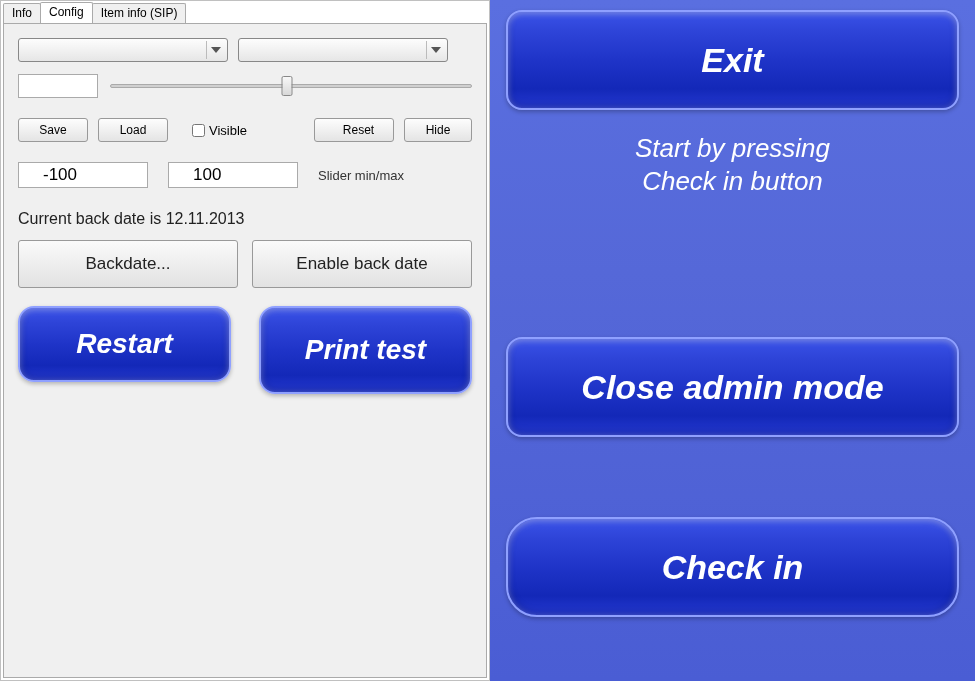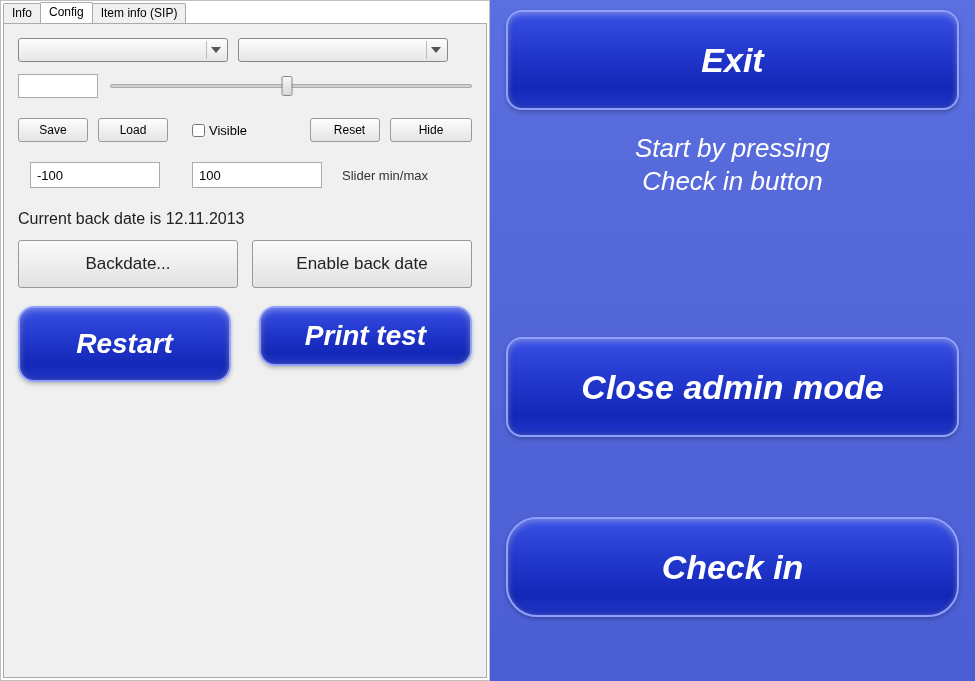--- a/index.html
+++ b/index.html
@@ -95,21 +95,21 @@
     background:linear-gradient(#fdfdfd,#e4e4e4);
     border-radius:3px;
     font-size:12px;
     cursor:pointer;
     padding:0 10px;
     display:inline-flex; align-items:center; justify-content:center;
   }
   .chk { display:inline-flex; align-items:center; font-size:13px; }
   .chk input { margin-right:4px; }
   .textin {
-    height:26px; border:1px solid #aaa; background:#fff; padding:3px 6px; font-size:13px;margin-left:12px;
+    height:26px; border:1px solid #aaa; background:#fff; padding:3px 24px; font-size:17px;
   }
   .info-text { font-size:16px; color:#222; }
   .bigbtn {
     width:100%; height:48px;
     border:1px solid #999; border-radius:3px;
     background:linear-gradient(#fafafa,#e2e2e2);
     font-size:17px; color:#222;
     display:flex; align-items:center; justify-content:center;
     cursor:pointer;
   }
@@ -165,23 +165,23 @@
       <div class="row" style="margin-top:20px;">
         <div class="winbtn" style="width:70px;">Save</div>
         <div style="width:10px;"></div>
         <div class="winbtn" style="width:70px;">Load</div>
         <div style="width:20px;"></div>
         <label class="chk">
           <input type="checkbox" style="">
           <span>Visible</span>
         </label>
         <div style="flex:1;"></div>
-        <div class="winbtn" style="width:70px;padding-left:19px;">Reset</div>
+        <div class="winbtn" style="width:80px;padding-left:19px;">Reset</div>
         <div style="width:10px;"></div>
-        <div class="winbtn" style="width:82px;">Hide</div>
+        <div class="winbtn" style="width:68px;">Hide</div>
       </div>
 
       <div class="row" style="margin-top:20px; align-items:center;">
         <input class="textin" style="width: 130px;" value="-100">
         <div style="width:20px;"></div>
         <input class="textin" style="width: 130px;" value="100">
         <div style="width:20px;"></div>
         <span style="font-size:13px;color:#333;">Slider min/max</span>
       </div>
 
@@ -190,21 +190,21 @@
       </div>
 
       <div class="row" style="gap:14px;">
         <div class="bigbtn" style="flex:1;">Backdate...</div>
         <div class="bigbtn" style="flex:1;">Enable back date</div>
       </div>
 
 
       <div class="bottom-blue-row">
         <div class="blue-btn med" style="flex:1; height:76px;">Restart</div>
-        <div class="blue-btn med" style="flex:1; height:60px;">Print test</div>
+        <div class="blue-btn med" style="flex:1; height:88px;">Print test</div>
       </div>
 
     </div>
   </div>
 
   <div class="right-panel">
     <div class="blue-btn big" style="height:100px; margin:0 6px;">Exit</div>
 
     <div class="right-text" style="margin-top:22px;">
       <div>Start by pressing</div>

